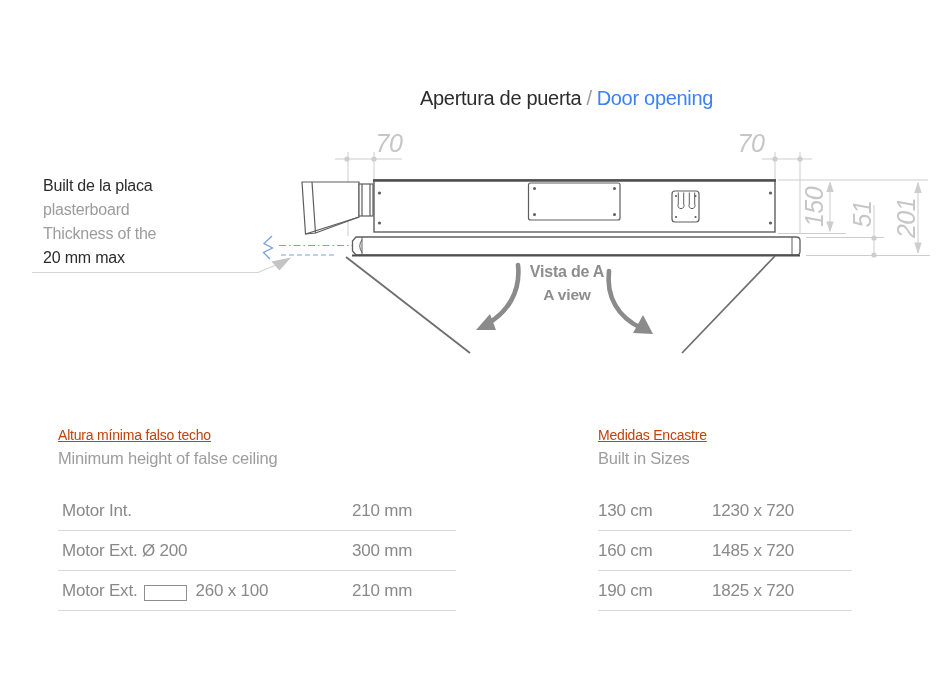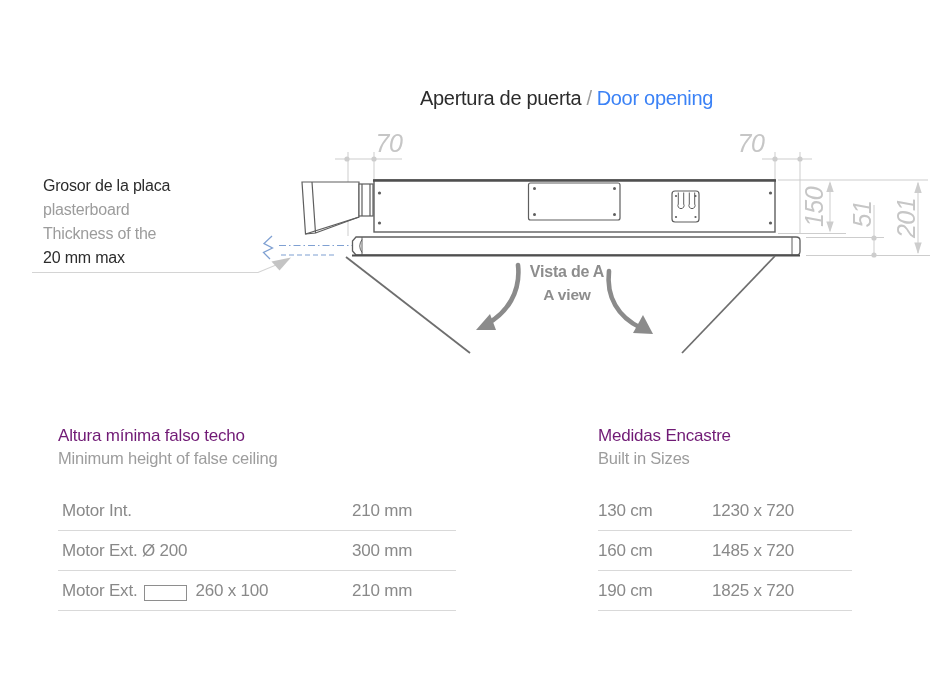--- a/index.html
+++ b/index.html
@@ -23,40 +23,40 @@
     font-weight:bold;color:#8d8d8d;font-size:16px;line-height:23px;letter-spacing:-0.2px;}
   .view-label .en{font-size:15.5px;}
   
   svg.draw{left:0;top:0;pointer-events:none;}
   .dimtxt{font-family:"Liberation Sans","DejaVu Sans",sans-serif;font-style:italic;
     font-size:25px;fill:#c6c6c6;letter-spacing:-0.5px;}
   
   .spec-table{top:424px;}
   .spec-table.left{left:58px;width:398px;}
   .spec-table.right{left:598px;width:254px;}
-  .thead-es{font-size:17px;color:#701a75;line-height:23px;letter-spacing:-0.2px;}
+  .thead-es{font-size:14px;color:#c2410c;line-height:23px;letter-spacing:-0.2px;text-decoration:underline;}
   .thead-en{font-size:16.5px;color:#9d9d9d;line-height:23px;letter-spacing:-0.2px;}
   .trows{margin-top:21px;}
   .trow{display:flex;align-items:center;height:39px;border-bottom:1px solid #d9d9d9;
     font-size:17px;color:#898989;letter-spacing:-0.2px;}
   .spec-table.left .tlabel{width:294px;padding-left:4px;box-sizing:border-box;display:flex;align-items:flex-end;}
   .spec-table.right .tlabel{width:114px;}
   .tvalue{flex:1;}
   .rect-icon{display:inline-block;width:41px;height:14px;border:1.5px solid #8e8e8e;
     margin:0 8px 0 7px;}
 </style>
 </head>
 <body>
 
 <div class="abs title">
   <span class="es">Apertura de puerta</span><span class="sep">/</span><span class="en">Door opening</span>
 </div>
 
 <div class="abs pb-note">
-  <div class="dark">Grosor de la placa</div>
+  <div class="dark">Built de la placa</div>
   <div class="gray">plasterboard</div>
   <div class="gray">Thickness of the</div>
   <div class="dark">20 mm max</div>
 </div>
 
 <div class="abs view-label">
   <div>Vista de A</div>
   <div class="en">A view</div>
 </div>
 

